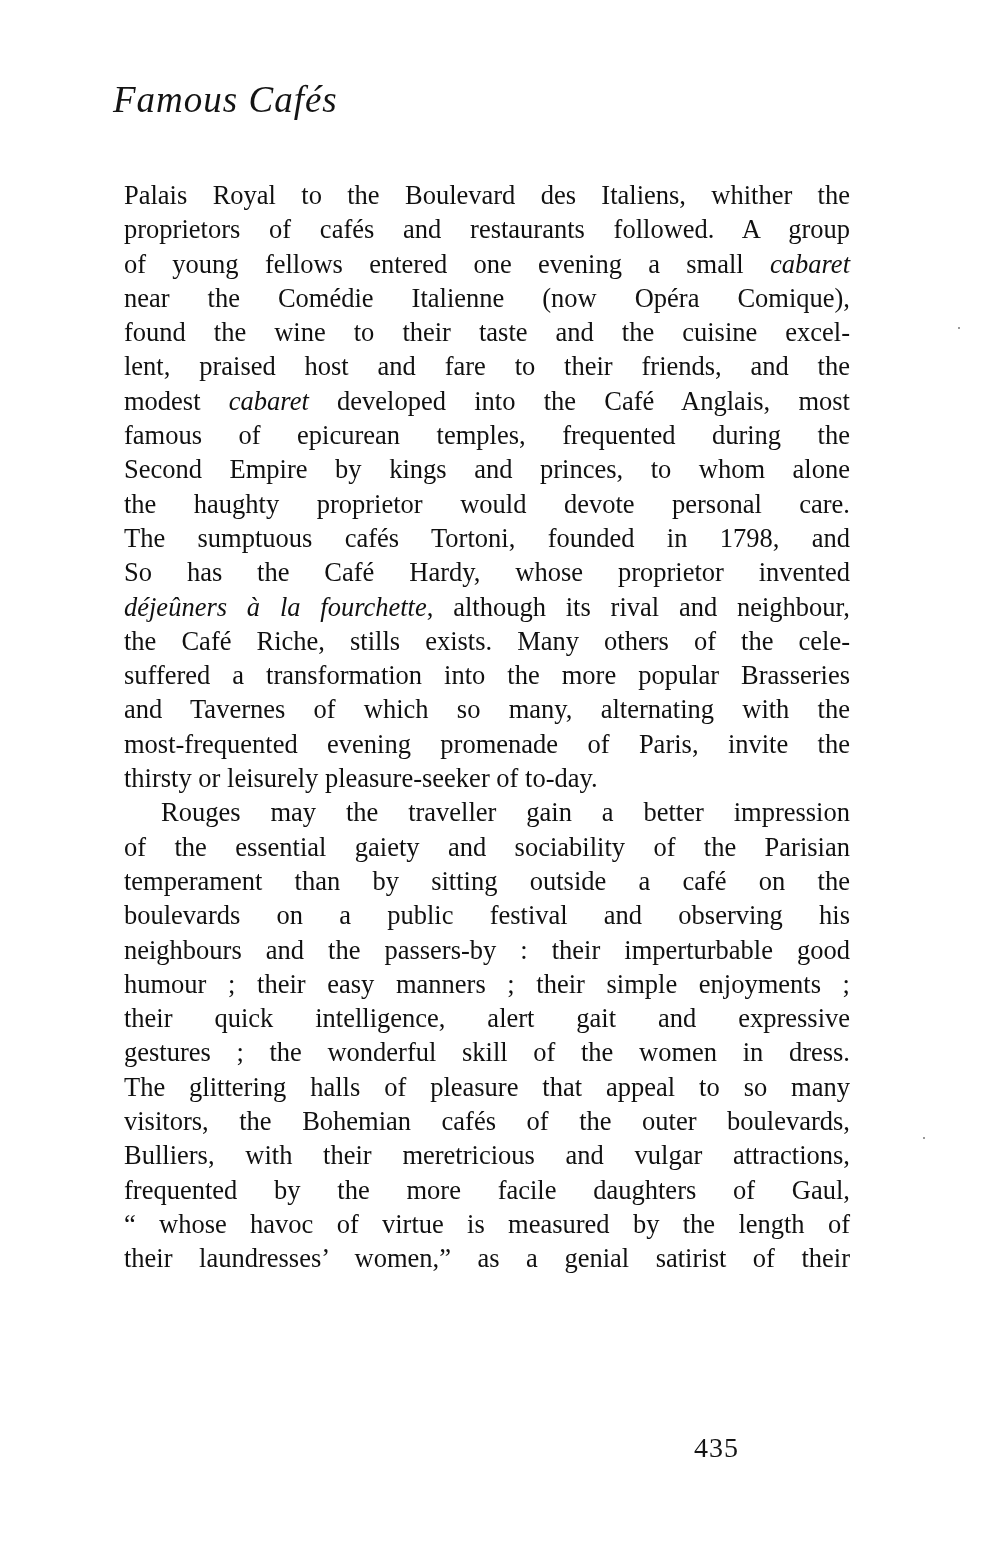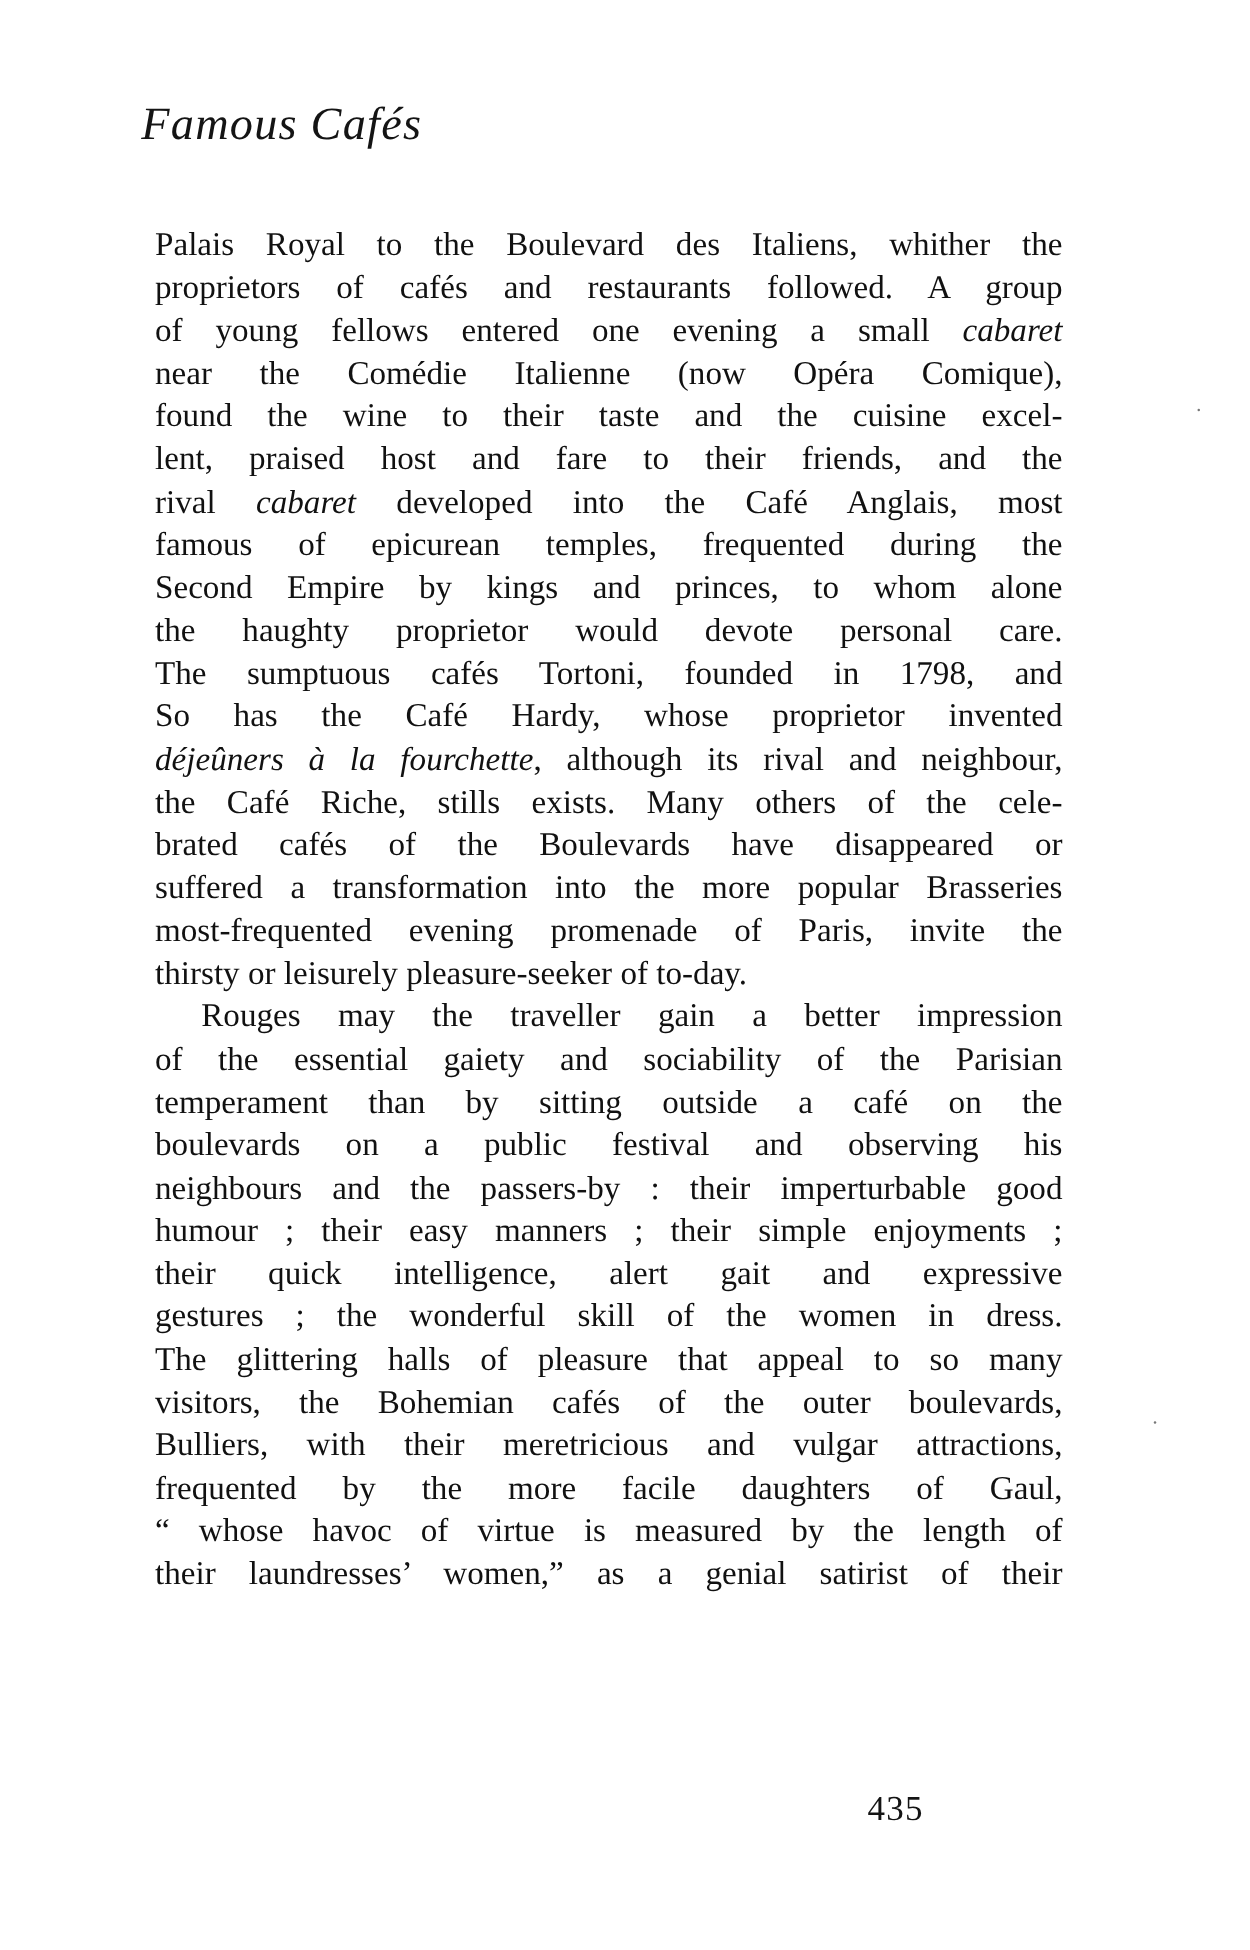--- a/index.html
+++ b/index.html
@@ -80,30 +80,30 @@
 <div class="page">
   <h1 class="running-head">Famous Cafés</h1>
 
   <div class="body-text" id="body-text">
       <span class="line"><span>Palais Royal to the Boulevard des Italiens, whither the</span></span>
       <span class="line"><span>proprietors of cafés and restaurants followed.  A group</span></span>
       <span class="line"><span>of young fellows entered one evening a small </span><i>cabaret</i></span>
       <span class="line"><span>near the Comédie Italienne (now Opéra Comique),</span></span>
       <span class="line"><span>found the wine to their taste and the cuisine excel-</span></span>
       <span class="line"><span>lent, praised host and fare to their friends, and the</span></span>
-      <span class="line"><span>rival </span><i>cabaret</i><span> developed into the Café Anglais, most</span></span>
+      <span class="line"><span>modest </span><i>cabaret</i><span> developed into the Café Anglais, most</span></span>
       <span class="line"><span>famous of epicurean temples, frequented during the</span></span>
       <span class="line"><span>Second Empire by kings and princes, to whom alone</span></span>
       <span class="line"><span>the haughty proprietor would devote personal care.</span></span>
       <span class="line"><span>The sumptuous cafés Tortoni, founded in 1798, and</span></span>
       <span class="line"><span>So has the Café Hardy, whose proprietor invented</span></span>
       <span class="line"><i>déjeûners à la fourchette</i><span>, although its rival and neighbour,</span></span>
       <span class="line"><span>the Café Riche, stills exists.  Many others of the cele-</span></span>
-      <span class="line"><span>brated cafés of the Boulevards have disappeared or</span></span>
       <span class="line"><span>suffered a transformation into the more popular Brasseries</span></span>
+      <span class="line"><span>and Tavernes of which so many, alternating with the</span></span>
       <span class="line"><span>most-frequented evening promenade of Paris, invite the</span></span>
       <span class="line last"><span>thirsty or leisurely pleasure-seeker of to-day.</span></span>
       <span class="line indent"><span>Rouges may the traveller gain a better impression</span></span>
       <span class="line"><span>of the essential gaiety and sociability of the Parisian</span></span>
       <span class="line"><span>temperament than by sitting outside a café on the</span></span>
       <span class="line"><span>boulevards on a public festival and observing his</span></span>
       <span class="line"><span>neighbours and the passers-by : their imperturbable good</span></span>
       <span class="line"><span>humour ;  their easy manners ;  their simple enjoyments ;</span></span>
       <span class="line"><span>their quick intelligence, alert gait and expressive</span></span>
       <span class="line"><span>gestures ; the wonderful skill of the women in dress.</span></span>

